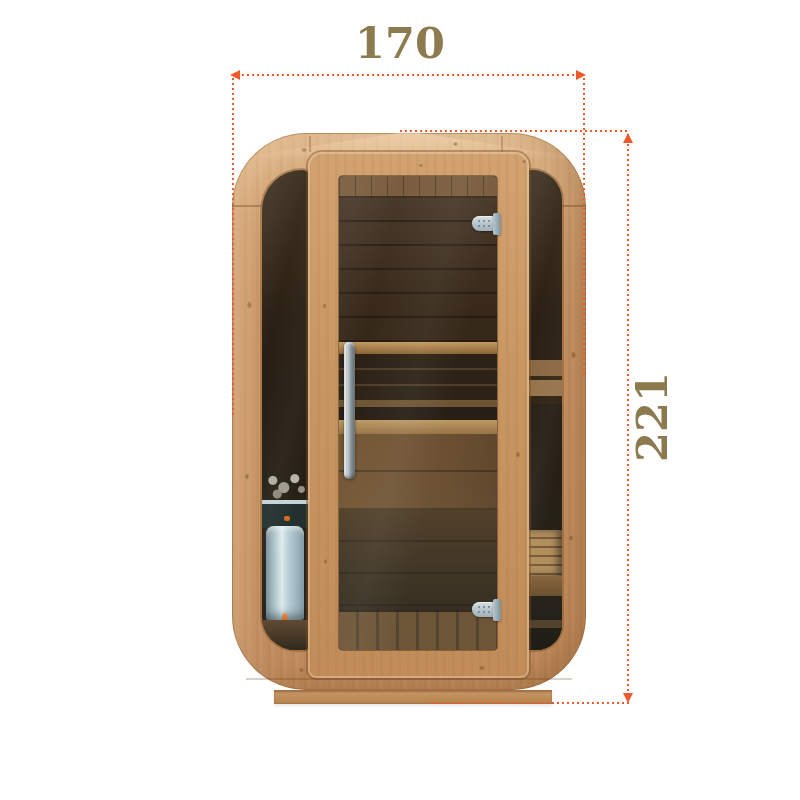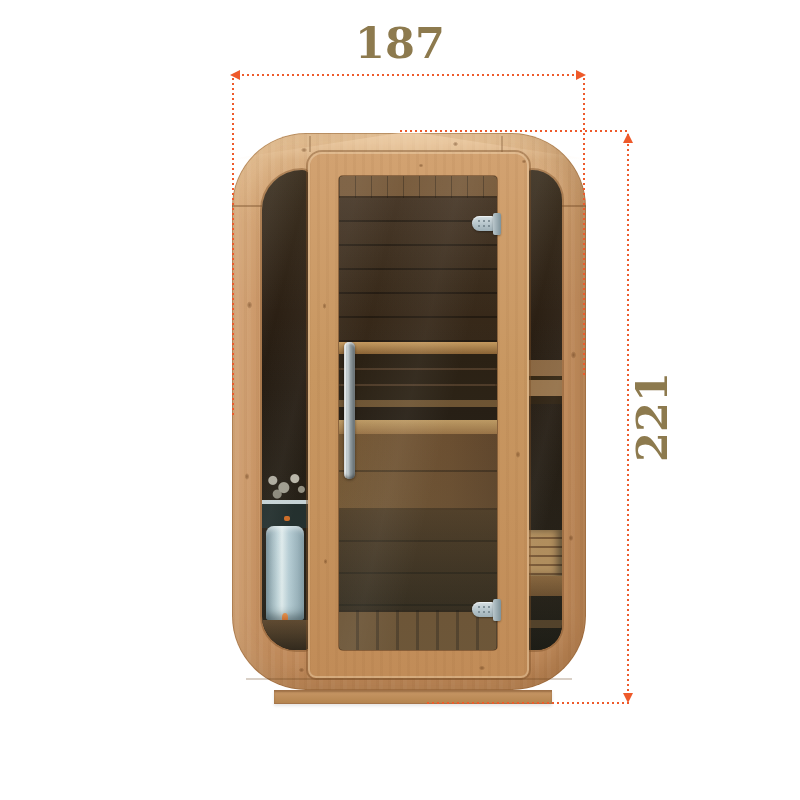--- a/index.html
+++ b/index.html
@@ -202,21 +202,21 @@
   </div>
 
   <div class="abs knots"></div>
   <div class="abs plinth"></div>
 
   <div class="abs dim-h" style="left:232px;top:74px;width:353px;"></div>
   <div class="abs arr arr-left" style="left:230px;top:70px;"></div>
   <div class="abs arr arr-right" style="left:576px;top:70px;"></div>
   <div class="abs dim-v" style="left:232px;top:78px;height:340px;"></div>
   <div class="abs dim-v" style="left:583px;top:78px;height:298px;"></div>
-  <div class="abs dim-label" id="label-width">187</div>
+  <div class="abs dim-label" id="label-width">170</div>
 
   <div class="abs dim-v" style="left:627px;top:134px;height:568px;"></div>
   <div class="abs arr arr-up" style="left:623px;top:133px;"></div>
   <div class="abs arr arr-down" style="left:623px;top:693px;"></div>
   <div class="abs dim-h" style="left:400px;top:130px;width:229px;"></div>
   <div class="abs dim-h" style="left:427px;top:702px;width:202px;"></div>
   <div class="abs dim-label" id="label-height">221</div>
 
 </div>
 

